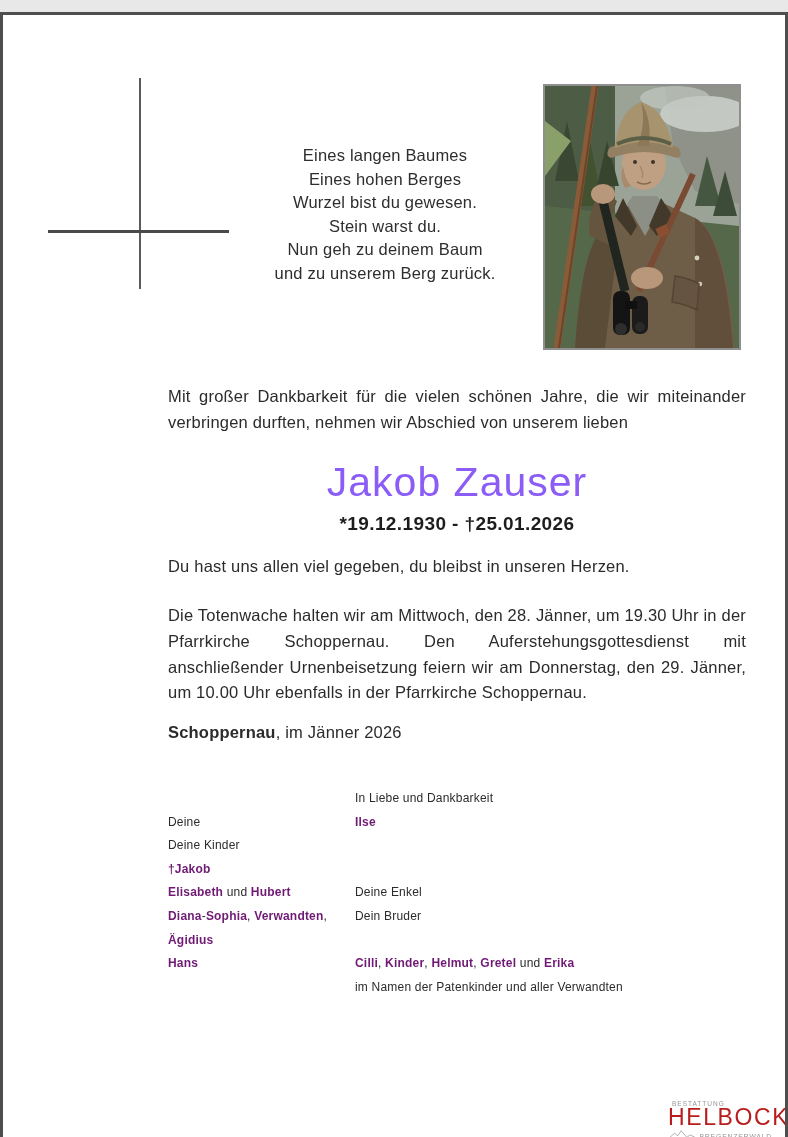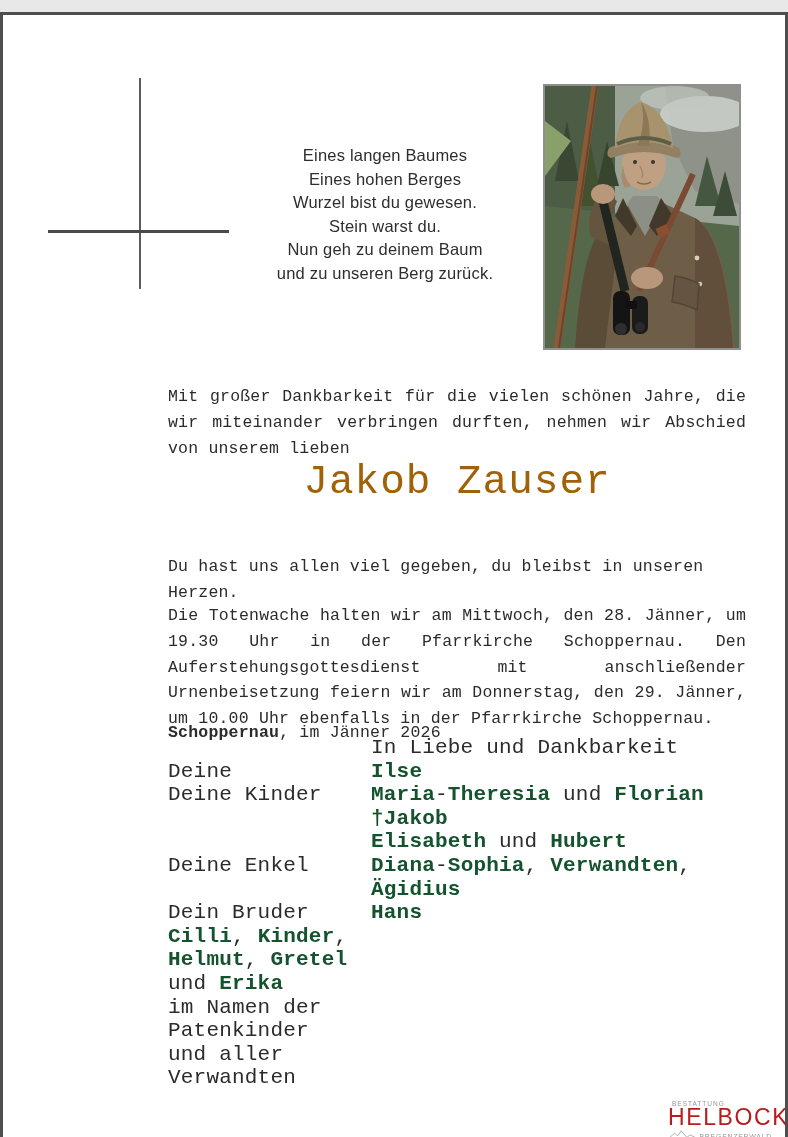--- a/index.html
+++ b/index.html
@@ -18,32 +18,32 @@
   .cross-v{position:absolute;left:136px;top:63px;width:2px;height:211px;background:#5a5a5a;}
   .cross-h{position:absolute;left:45px;top:215px;width:181px;height:3px;background:#4a4a4a;}
   
   .poem{position:absolute;left:222px;top:129px;width:320px;text-align:center;
         font-size:16.5px;line-height:23.6px;letter-spacing:.2px;color:#2e2e2e;}
   
   .photo{position:absolute;left:540px;top:69px;width:198px;height:266px;
          box-sizing:border-box;border:2px solid #8f8f8f;background:#aab3ab;}
   .photo svg{display:block;width:100%;height:100%;}
   
-  .col{position:absolute;left:165px;width:578px;font-size:16.5px;line-height:25.8px;letter-spacing:.2px;font-family:Liberation Mono, monospace;}
+  .col{position:absolute;left:165px;width:578px;font-size:16.5px;line-height:25.8px;letter-spacing:.2px;}
   .intro{top:369px;text-align:justify;}
-  .name{top:444px;text-align:center;font-size:41px;line-height:46px;letter-spacing:1px;color:#a16207;}
+  .name{top:444px;text-align:center;font-size:41px;line-height:46px;letter-spacing:1px;color:#8b5cf6;}
   .dates{top:496px;text-align:center;font-size:19px;font-weight:700;letter-spacing:.4px;color:#1d1d1d;}
   .tribute{top:539px;}
   .schedule{top:588px;text-align:justify;}
   .dateline{top:705px;}
   .dateline b{font-weight:700;}
-  .mourners{top:721px;display:grid;grid-template-columns:187px 1fr;column-gap:16px;
-            line-height:23.6px;font-size:21px;}
+  .mourners{top:772px;display:grid;grid-template-columns:187px 1fr;
+            line-height:23.6px;font-size:12px;}
   .mourners .lab{text-align:left;white-space:nowrap;}
-  .mourners .val b{font-weight:700;color:#14532d;}
+  .mourners .val b{font-weight:700;color:#701a75;}
   
   .logo{position:absolute;right:13px;bottom:6px;width:104px;color:#9b9b9b;}
   .logo-top{font-size:6.5px;letter-spacing:1px;margin-left:4px;color:#969696;}
   .logo-name{font-size:23px;letter-spacing:1.6px;color:#b91c1c;line-height:21px;}
   .logo-bottom{display:flex;align-items:flex-end;gap:2px;margin-top:1px;}
   .logo-bottom .txt{font-size:7px;letter-spacing:.7px;color:#979797;}
 </style>
 </head>
 <body>
 
@@ -51,21 +51,21 @@
 
   <div class="cross-v"></div>
   <div class="cross-h"></div>
 
   <div class="poem">
     <div>Eines langen Baumes</div>
     <div>Eines hohen Berges</div>
     <div>Wurzel bist du gewesen.</div>
     <div>Stein warst du.</div>
     <div>Nun geh zu deinem Baum</div>
-    <div>und zu unseren Berg zurück.</div>
+    <div>und zu unserem Berg zurück.</div>
   </div>
 
   <div class="photo" role="img" aria-label="Älterer Mann mit Tirolerhut, Wanderstock und Fernglas vor Bergwald">
     <svg viewBox="0 0 194 262" preserveAspectRatio="none">
 
       <rect x="0" y="0" width="194" height="262" fill="#9aa396"></rect>
       <polygon points="120,0 194,0 194,118 150,105 128,60" fill="#8e9288"></polygon>
       <ellipse cx="160" cy="28" rx="45" ry="18" fill="#cdd2cc" opacity="0.85"></ellipse>
       <ellipse cx="130" cy="12" rx="35" ry="12" fill="#c2c8c1" opacity="0.7"></ellipse>
 
@@ -123,36 +123,36 @@
       <circle cx="152" cy="172" r="2.4" fill="#d6d0bf"></circle>
       <circle cx="155" cy="198" r="2.2" fill="#cfc9b8"></circle>
 
       <path d="M130,190 q14,2 24,8 l-2,26 q-12,-6 -25,-8 Z" fill="#655441" stroke="#544533" stroke-width="1.5"></path>
     </svg>
   </div>
 
   <div class="col intro">Mit großer Dankbarkeit für die vielen schönen Jahre, die wir miteinander verbringen durften, nehmen wir Abschied von unserem lieben</div>
 
   <div class="col name">Jakob Zauser</div>
+  <div class="col dates">*19.12.1930 - †25.01.2026</div>
 
   <div class="col tribute">Du hast uns allen viel gegeben, du bleibst in unseren Herzen.</div>
 
   <div class="col schedule">Die Totenwache halten wir am Mittwoch, den 28. Jänner, um 19.30 Uhr in der Pfarrkirche Schoppernau. Den Auferstehungsgottesdienst mit anschließender Urnenbeisetzung feiern wir am Donnerstag, den 29. Jänner, um 10.00 Uhr ebenfalls in der Pfarrkirche Schoppernau.</div>
 
   <div class="col dateline">
     <b>Schoppernau</b><span>, im Jänner 2026</span>
   </div>
 
   <div class="col mourners" id="mourners">
       <div class="lab"></div>
       <div class="val"><span>In Liebe und Dankbarkeit</span></div>
       <div class="lab">Deine</div>
       <div class="val"><b>Ilse</b></div>
       <div class="lab">Deine Kinder</div>
-      <div class="val"><b>Maria</b><span>-</span><b>Theresia</b><span> und </span><b>Florian</b></div>
       <div class="lab"></div>
       <div class="val"><b>†Jakob</b></div>
       <div class="lab"></div>
       <div class="val"><b>Elisabeth</b><span> und </span><b>Hubert</b></div>
       <div class="lab">Deine Enkel</div>
       <div class="val"><b>Diana</b><span>-</span><b>Sophia</b><span>, </span><b>Verwandten</b><span>, </span><b>Ägidius</b></div>
       <div class="lab">Dein Bruder</div>
       <div class="val"><b>Hans</b></div>
       <div class="val"><b>Cilli</b><span>, </span><b>Kinder</b><span>, </span><b>Helmut</b><span>, </span><b>Gretel</b><span> und </span><b>Erika</b></div>
       <div class="lab"></div>

